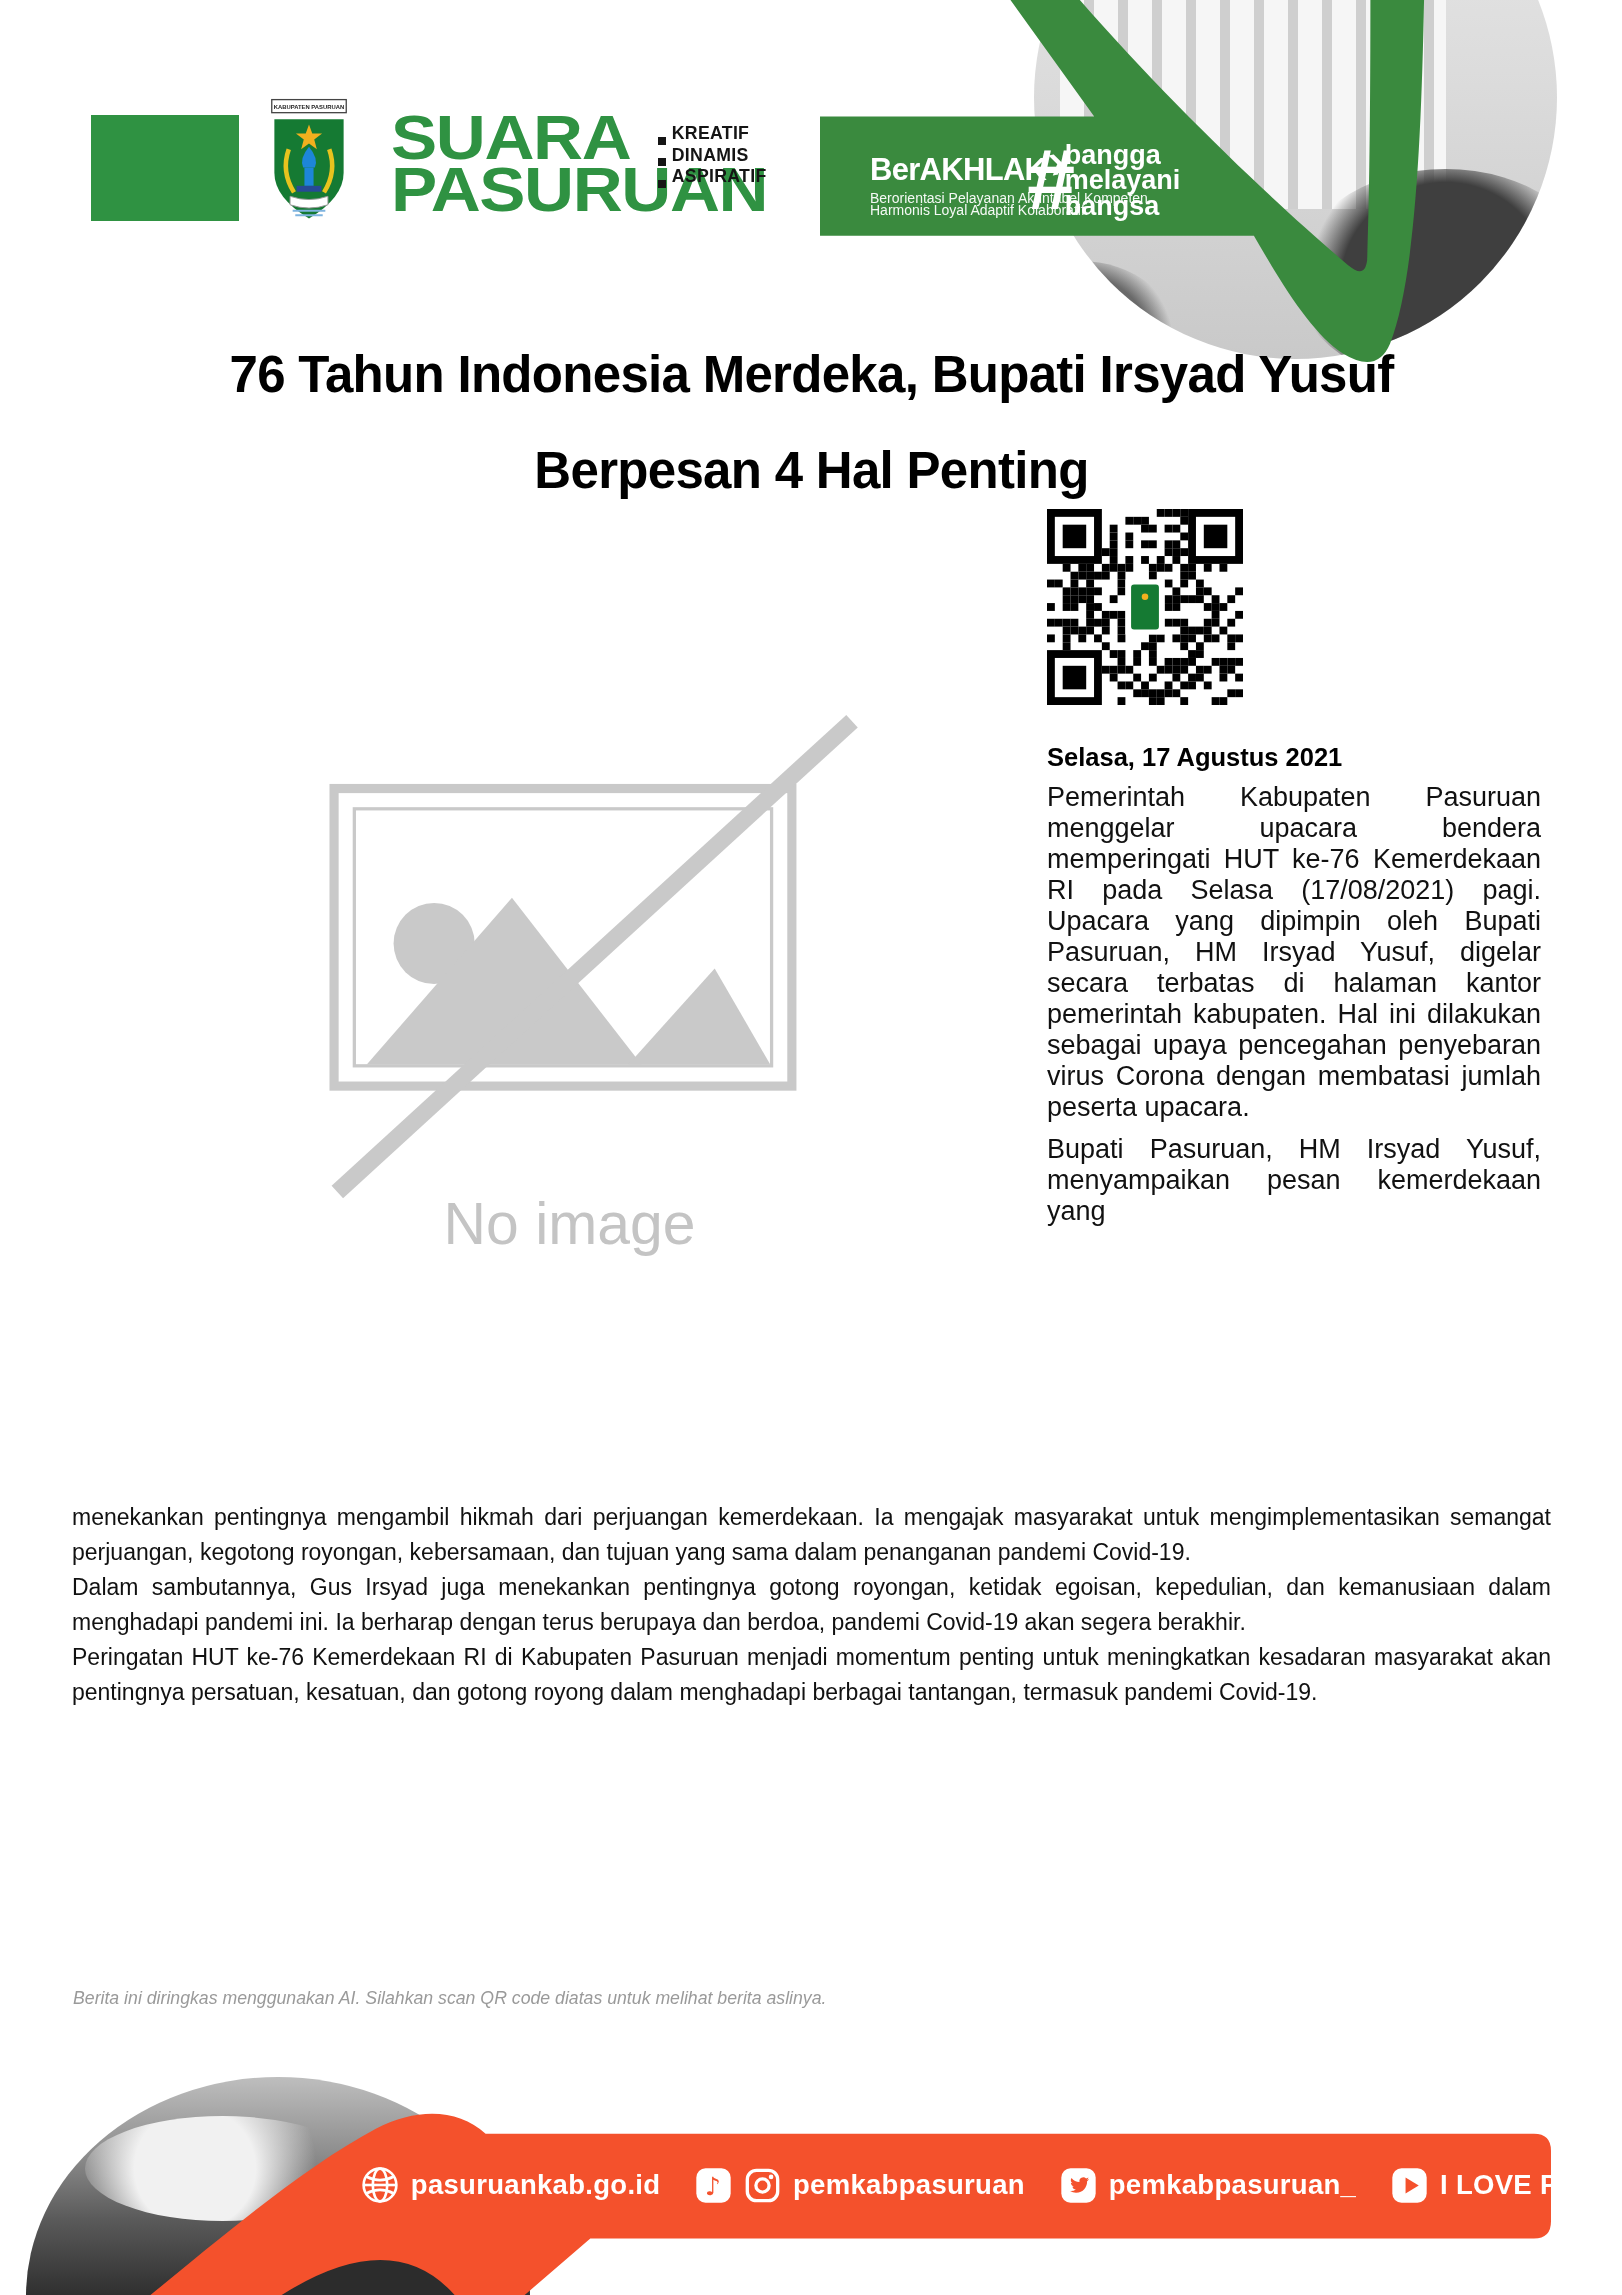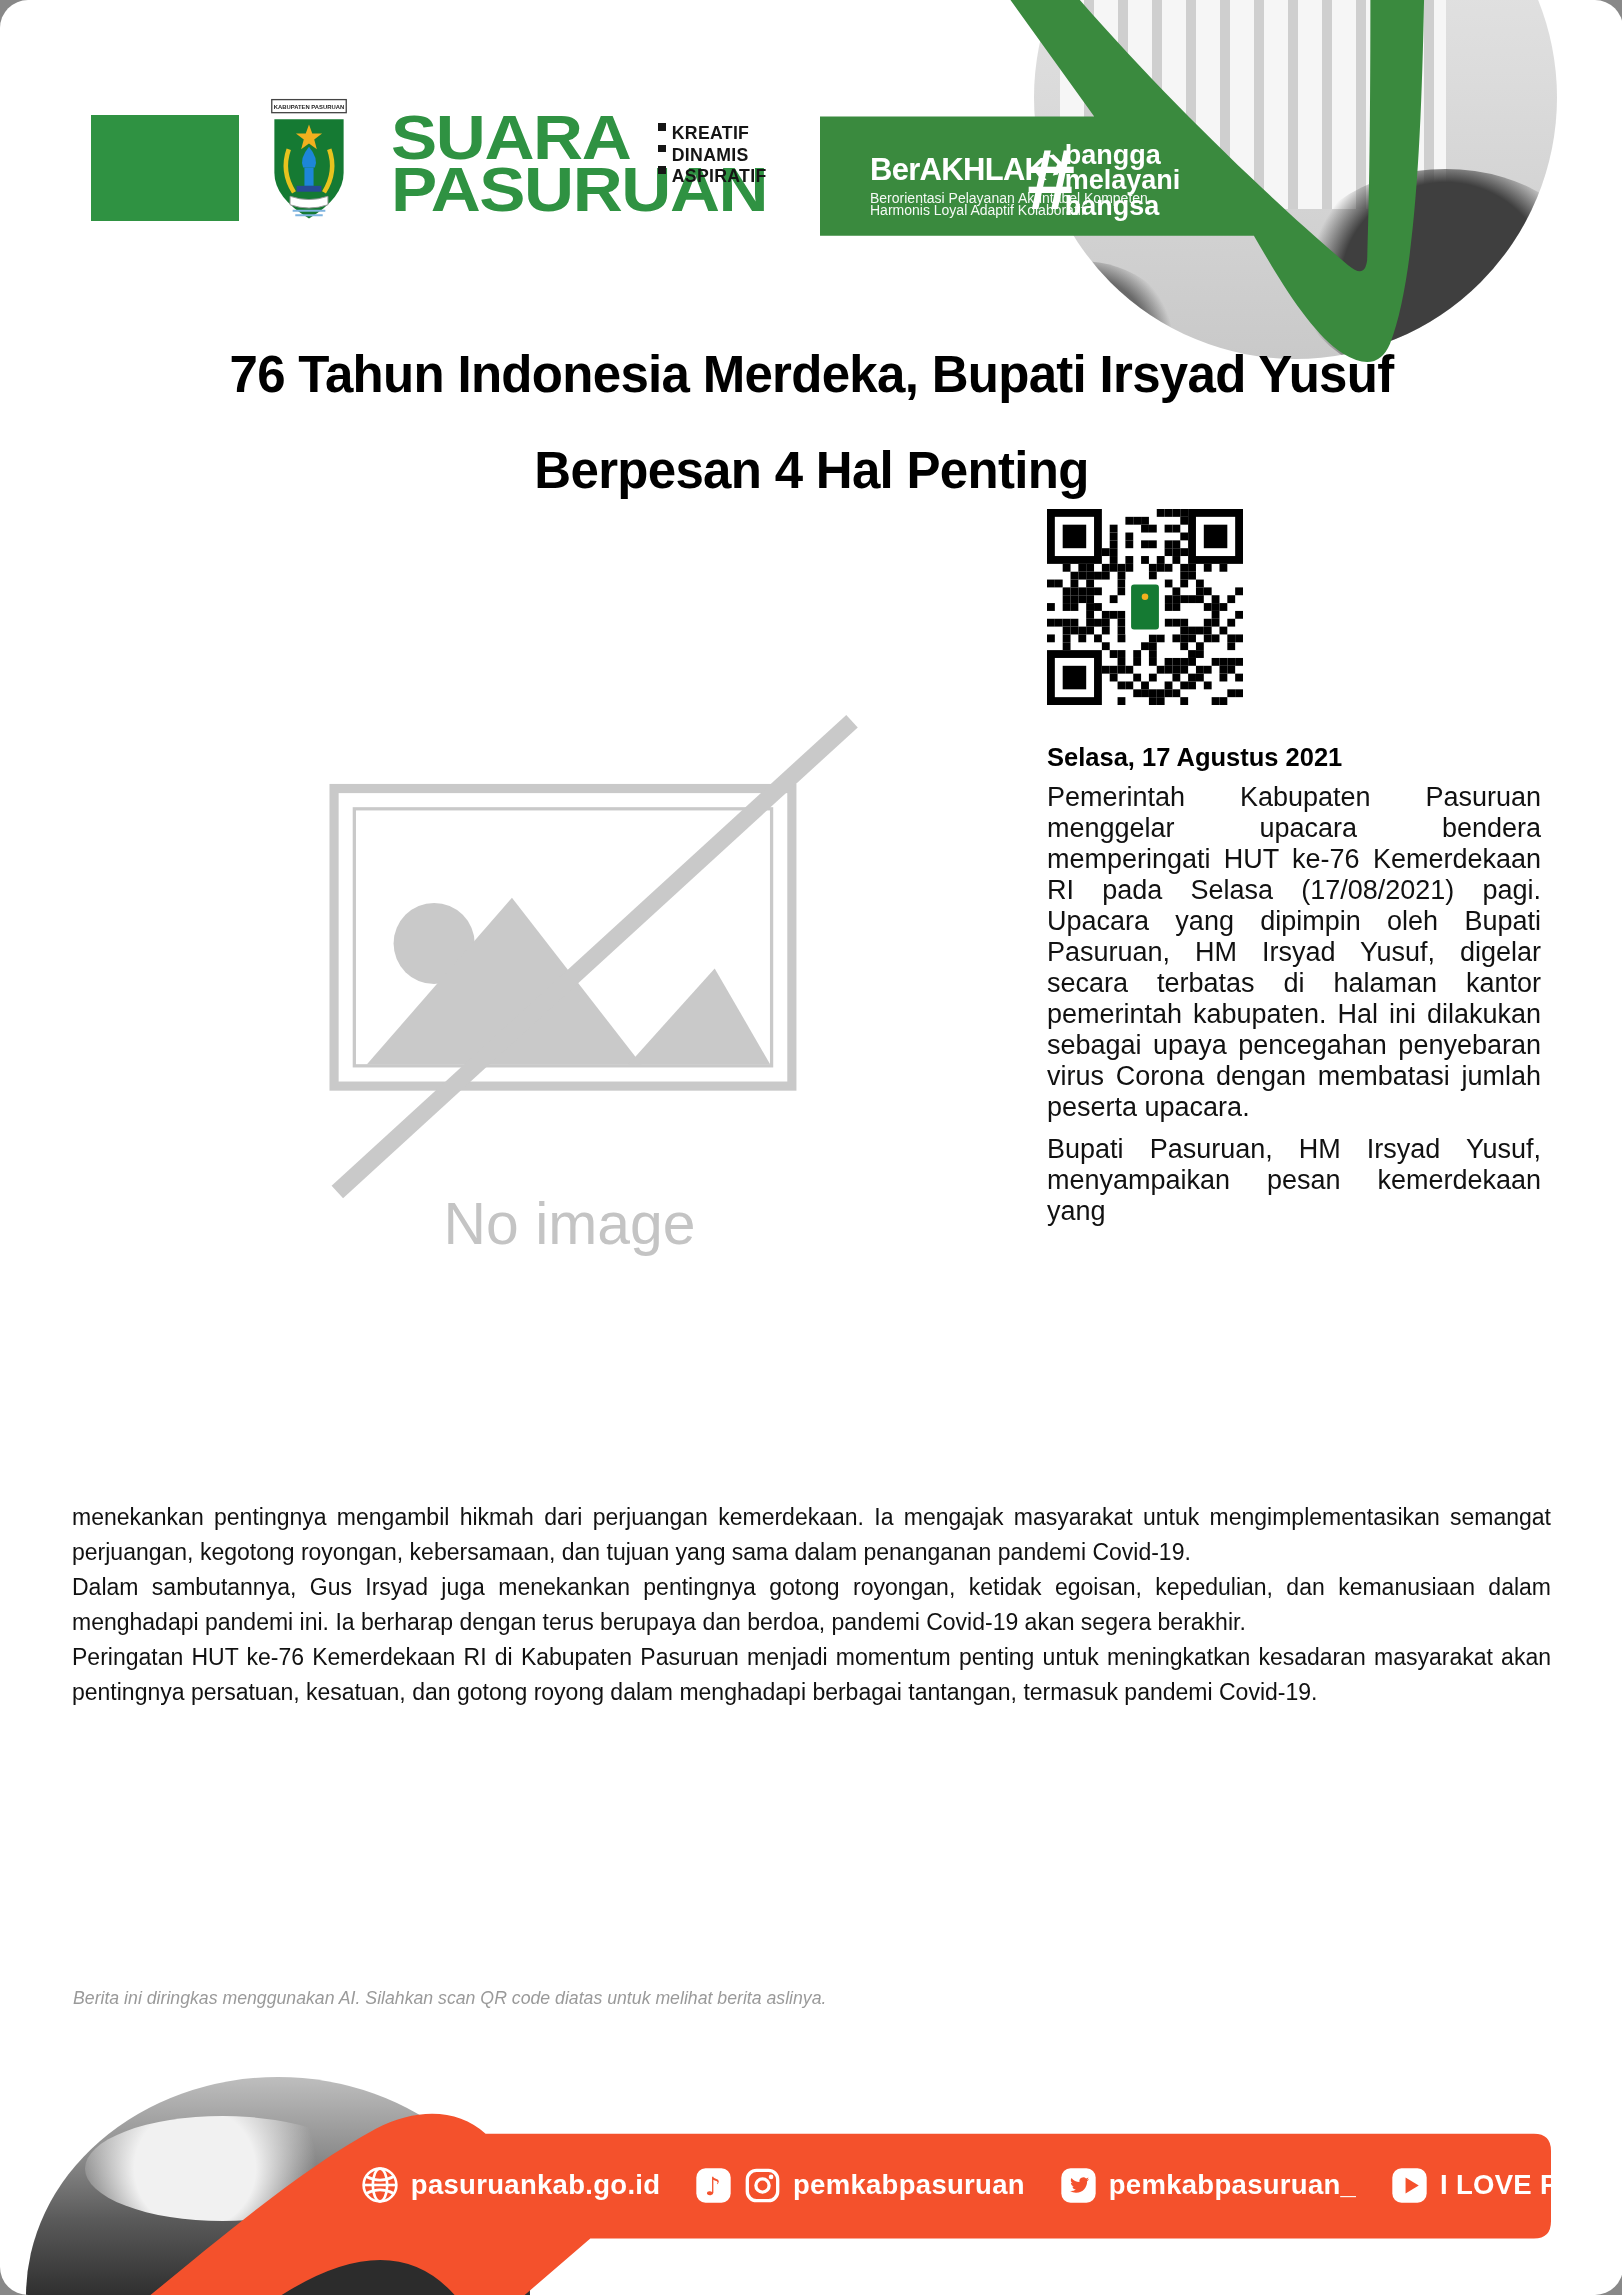--- a/index.html
+++ b/index.html
@@ -5,37 +5,37 @@
   :root{
     --brand-green:#2f9242;
     --band-green:#3a8a3e;
     --accent-orange:#f4512c;
     --text-black:#111111;
     --placeholder-gray:#c9c9c9;
     --disclaimer-gray:#9a9a9a;
   }
   *{box-sizing:border-box;}
   body{margin:0;background:#888;font-family:"Liberation Sans",sans-serif;}
-  .page{position:relative;width:1623px;height:2295px;background:#fff;overflow:hidden;margin:0 auto;border-radius:28px;}
+  .page{position:relative;width:1623px;height:2295px;background:#fff;overflow:hidden;margin:0 auto;}
 
   
   .photo-top{position:absolute;left:1034px;top:-164px;width:523px;height:523px;border-radius:50%;
     overflow:hidden;background:linear-gradient(180deg,#e8e8e8 0%,#dcdcdc 45%,#c9c9c9 100%);}
   .photo-top .building{position:absolute;left:26px;top:164px;width:386px;height:209px;
     background:repeating-linear-gradient(90deg,#f6f6f6 0 23.6px,#cfcfcf 23.6px 34px);box-shadow:0 -11.8px 0 #bdbdbd;}
   .photo-top .foliage{position:absolute;right:-39px;bottom:-26px;width:301px;height:216px;border-radius:50%;
     background:radial-gradient(circle at 50% 55%,#3f3f3f 0 55%,rgba(63,63,63,0) 72%);}
   .photo-top .foliage.small{right:auto;left:-52px;bottom:-59px;width:196px;height:157px;opacity:.7;}
   .header-art{position:absolute;left:0;top:0;}
   .green-rect{position:absolute;left:91px;top:115px;width:148px;height:106px;background:var(--brand-green);}
   .crest{position:absolute;left:260px;top:98px;}
   .logo-text{position:absolute;left:391px;top:111px;color:var(--brand-green);font-weight:800;
     font-size:63px;line-height:52px;letter-spacing:-1.3px;transform:scaleX(1.1);transform-origin:left top;white-space:nowrap;}
   .tagline{position:absolute;left:658px;top:123px;font-size:17.7px;font-weight:700;color:#151515;line-height:21.6px;letter-spacing:0.3px;}
-  .tagline .row{display:flex;align-items:flex-start;gap:5.9px;}
+  .tagline .row{display:flex;align-items:flex-end;gap:5.9px;}
   .tagline .sq{width:7.9px;height:7.9px;background:#151515;flex:none;}
   .berakhlak{position:absolute;left:870px;top:152px;color:#fff;}
   .berakhlak .ttl{font-size:31px;font-weight:800;letter-spacing:-0.7px;white-space:nowrap;}
   .berakhlak .arrow{display:inline-block;font-size:19.6px;font-weight:800;transform:translateY(-10.5px) rotate(-12deg);margin-left:1.3px;}
   .berakhlak .sub{font-size:14px;line-height:12.4px;margin-top:3.9px;opacity:.95;white-space:nowrap;}
   .bangga{position:absolute;left:1026px;top:139px;display:flex;color:#fff;align-items:center;}
   .bangga .hash{font-size:86px;font-weight:800;font-style:italic;line-height:79px;}
   .bangga .words{margin-left:-9.2px;margin-top:3.9px;font-size:27px;font-weight:800;line-height:25.5px;white-space:nowrap;}
 
   

